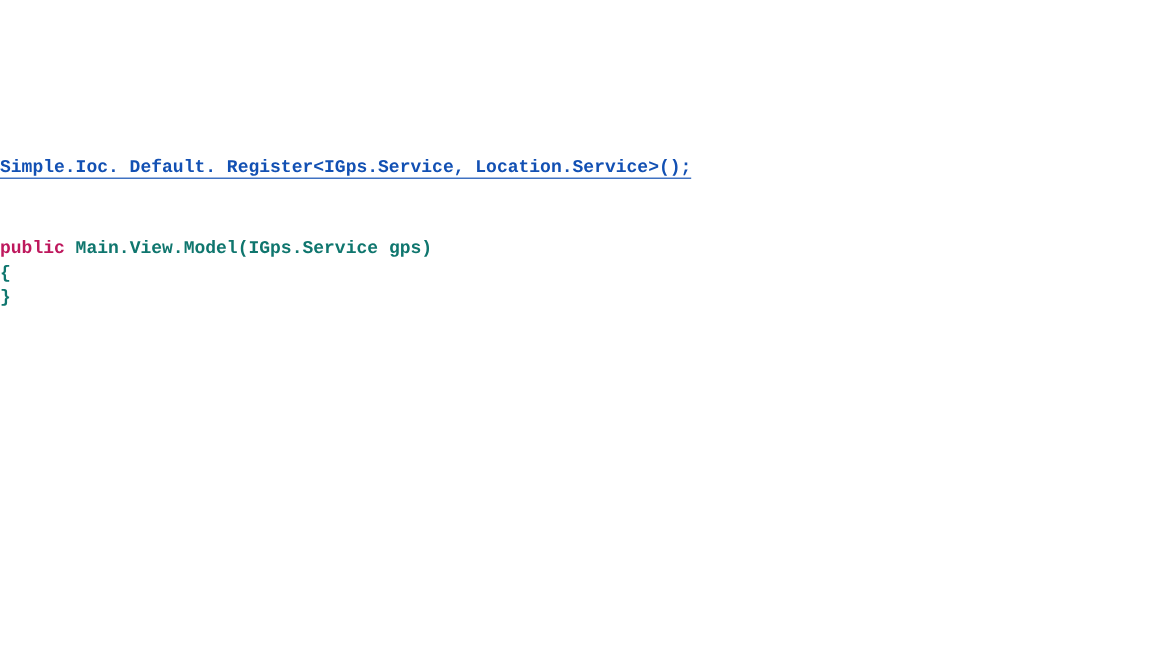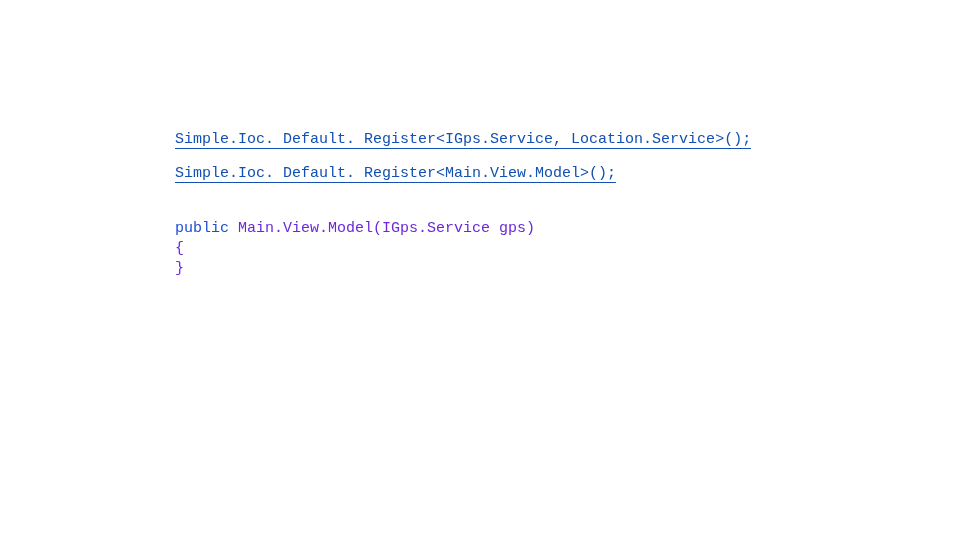--- a/index.html
+++ b/index.html
@@ -7,53 +7,52 @@
     padding: 0;
     width: 960px;
     height: 540px;
     background: #ffffff;
     font-family: Consolas, "Courier New", monospace;
     font-size: 15px;
     color: #000;
   }
   .page {
     padding-top: 130px;
-    padding-left: 175px;
+    font-weight: bold;
   }
   .line {
     white-space: pre;
     line-height: 1.35;
   }
   .blue-link {
     color: #1250b3;
     border-bottom: 1px solid #1250b3;
   }
   .blue {
-    color: #1d4ed8;
+    color: #be185d;
   }
   .black {
-    color: #6d28d9;
+    color: #0f766e;
   }
   .gap {
     height: 14px;
   }
   .big-gap {
     height: 34px;
   }
 </style>
 </head>
 <body>
 
 <div class="page">
 
   <div class="line"><span class="blue-link"><span>Simple.Ioc. Default. Register&lt;</span><span>IGps.Service</span><span>, </span><span>Location.Service</span><span>&gt;();</span></span></div>
 
   <div class="gap"></div>
 
-  <div class="line"><span class="blue-link"><span>Simple.Ioc. Default. Register&lt;</span><span>Main.View.Model</span><span>&gt;();</span></span></div>
 
   <div class="big-gap"></div>
 
   <div class="line"><span class="blue">public</span><span class="black"> Main.View.Model(</span><span class="black">IGps.Service</span><span class="black"> gps)</span></div>
 
   <div class="line"><span class="black">{</span></div>
 
 
   <div class="line"><span class="black">}</span></div>
 

